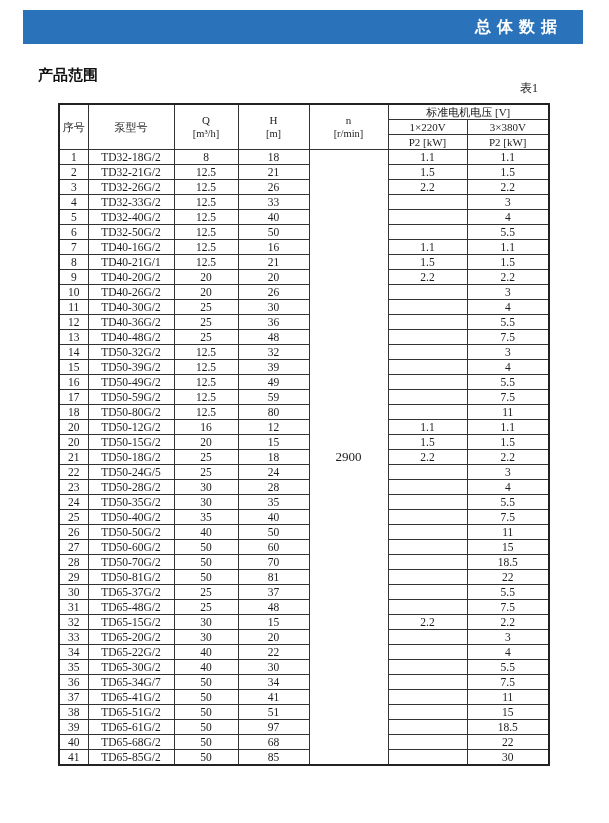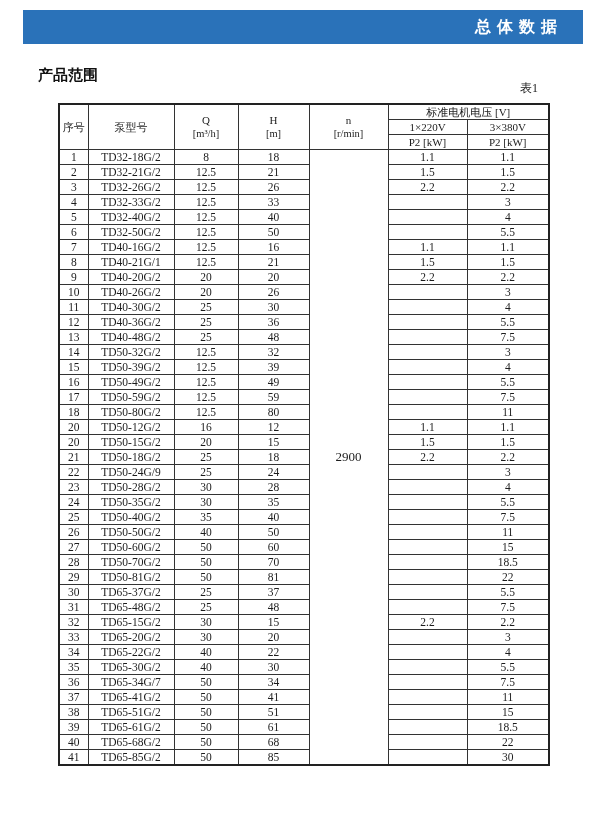--- a/index.html
+++ b/index.html
@@ -284,21 +284,21 @@
       <tr>
         <td>21</td>
         <td>TD50-18G/2</td>
         <td>25</td>
         <td>18</td>
         <td>2.2</td>
         <td>2.2</td>
       </tr>
       <tr>
         <td>22</td>
-        <td>TD50-24G/9</td>
+        <td>TD50-24G/5</td>
         <td>25</td>
         <td>24</td>
         <td></td>
         <td>3</td>
       </tr>
       <tr>
         <td>23</td>
         <td>TD50-28G/2</td>
         <td>30</td>
         <td>28</td>
@@ -422,21 +422,21 @@
         <td>TD65-51G/2</td>
         <td>50</td>
         <td>51</td>
         <td></td>
         <td>15</td>
       </tr>
       <tr>
         <td>39</td>
         <td>TD65-61G/2</td>
         <td>50</td>
-        <td>61</td>
+        <td>97</td>
         <td></td>
         <td>18.5</td>
       </tr>
       <tr>
         <td>40</td>
         <td>TD65-68G/2</td>
         <td>50</td>
         <td>68</td>
         <td></td>
         <td>22</td>

